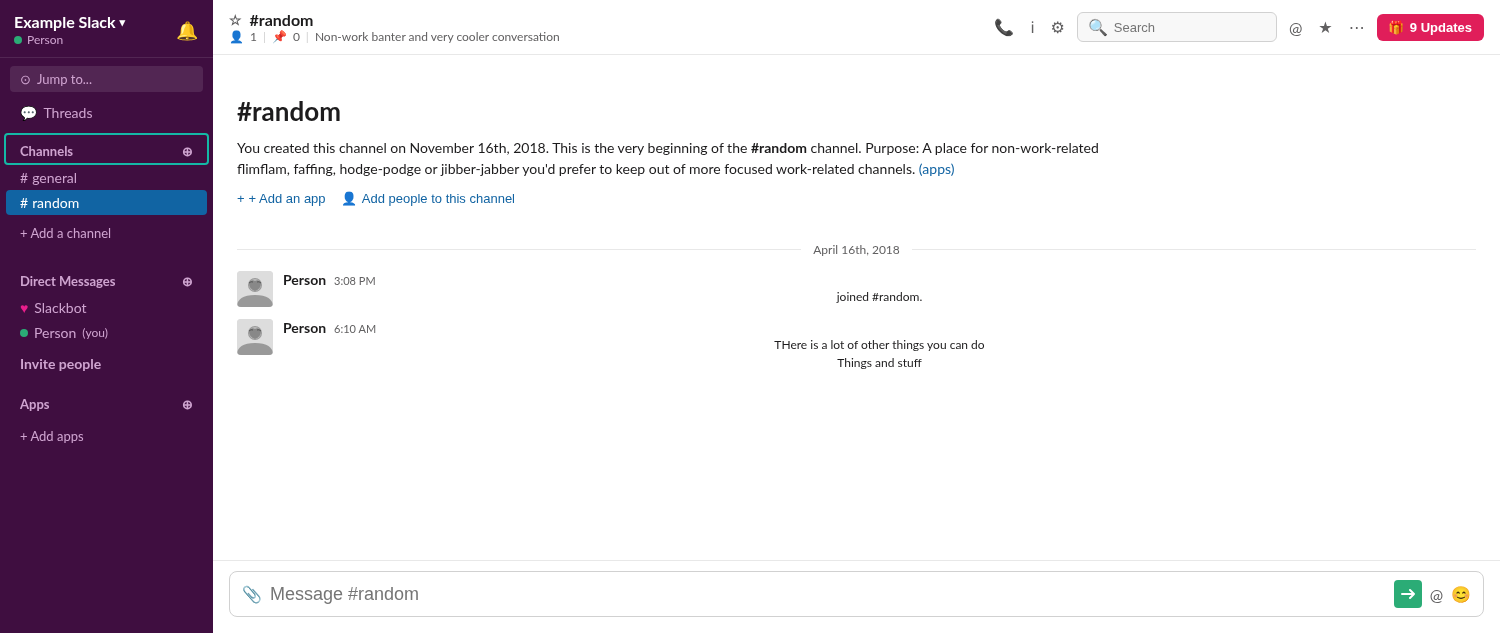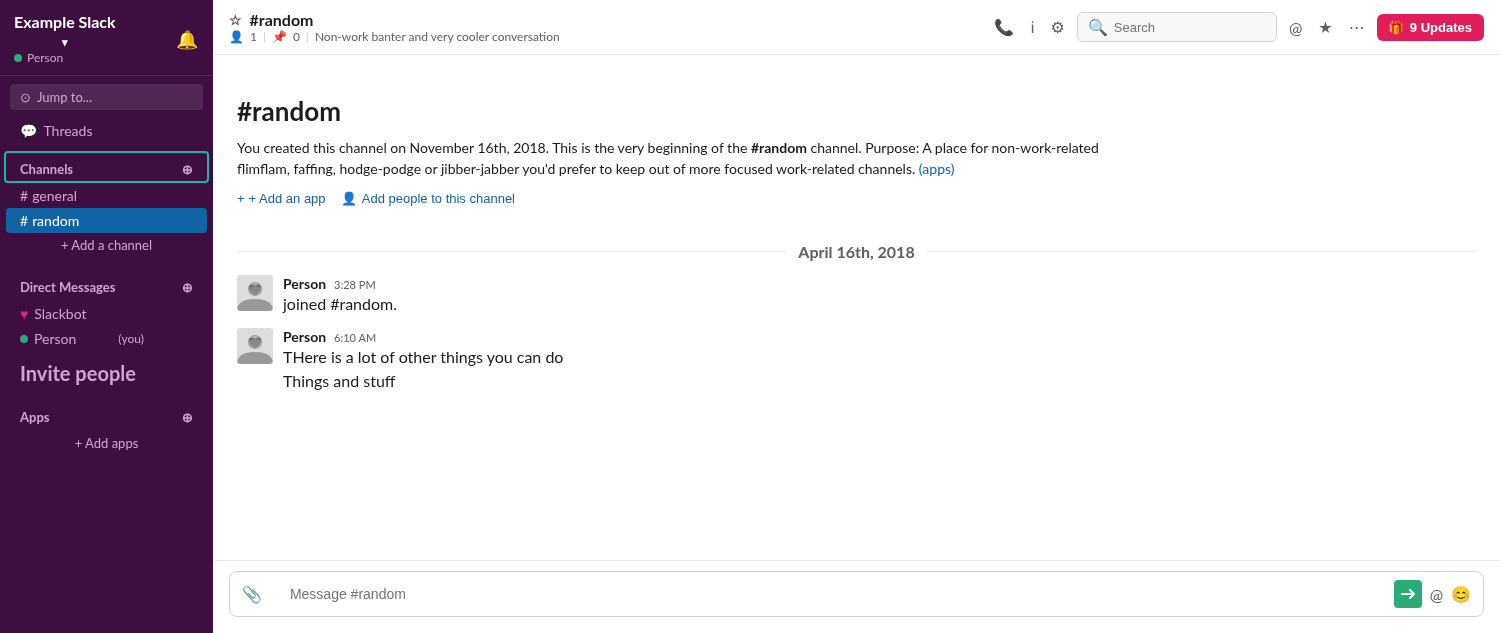--- a/index.html
+++ b/index.html
@@ -25,21 +25,20 @@
       justify-content: space-between;
     }
 
     .workspace-name {
       color: #fff;
       font-size: 16px;
       font-weight: 700;
       display: flex;
       align-items: center;
       gap: 4px;
-      flex-direction: column;
     }
 
     .workspace-status {
       color: #cfa4d0;
       font-size: 12px;
       display: flex;
       align-items: center;
       gap: 5px;
       margin-top: 1px;
     }
@@ -114,49 +113,48 @@
       margin: 0 6px;
       border-radius: 4px;
     }
 
     .channel-item.active {
       background: #1164a3;
       color: #fff;
     }
 
     .add-item {
-      padding: 4px 14px;
+      padding: 10px 14px;
       font-size: 13px;
       color: #cfa4d0;
       cursor: pointer;
       display: flex;
       align-items: center;
       gap: 6px;
       margin: 0 6px;
       border-radius: 4px;
-      justify-content: center;
     }
 
     .dm-item {
       padding: 4px 14px;
       font-size: 14px;
       color: #cfa4d0;
       cursor: pointer;
       display: flex;
       align-items: center;
       gap: 6px;
       margin: 0 6px;
       border-radius: 4px;
     }
 
     .heart-icon { color: #e91e8c; }
 
     .invite-people {
       padding: 6px 14px;
-      font-size: 20px;
+      font-size: 14px;
       color: #cfa4d0;
       cursor: pointer;
       font-weight: 700;
       margin: 0 6px;
     }
 
     
     #main {
       flex: 1;
       display: flex;
@@ -293,22 +291,22 @@
       background: none;
       border: none;
     }
 
     .date-divider {
       display: flex;
       align-items: center;
       gap: 12px;
       padding: 16px 24px 8px;
       color: #616061;
-      font-size: 16px;
-      font-weight: 700;
+      font-size: 12px;
+      font-weight: 400;
     }
 
     .date-divider::before,
     .date-divider::after {
       content: '';
       flex: 1;
       height: 1px;
       background: #e8e8e8;
     }
 
@@ -345,23 +343,24 @@
       font-size: 14px;
       color: #1d1c1d;
     }
 
     .msg-time {
       font-size: 11px;
       color: #616061;
     }
 
     .msg-text {
-      font-size: 16px;
+      font-size: 12px;
       color: #1d1c1d;
       line-height: 1.5;
+      text-align: center;
     }
 
     
     #msg-input-area {
       padding: 10px 16px 16px;
       border-top: 1px solid #e8e8e8;
     }
 
     .msg-input-box {
       border: 1px solid #d1d1d1;
@@ -369,23 +368,22 @@
       display: flex;
       align-items: center;
       padding: 8px 12px;
       gap: 8px;
     }
 
     .msg-input-box input {
       flex: 1;
       border: none;
       outline: none;
-      font-size: 14px;
+      font-size: 18px;
       color: #15803d;
-      margin-left: 20px;
     }
 
     .msg-input-icons {
       display: flex;
       align-items: center;
       gap: 8px;
       color: #616061;
     }
 
     .msg-input-icon {
@@ -461,21 +459,21 @@
       <span>Direct Messages</span>
       <span>⊕</span>
     </div>
     <div class="dm-item">
       <span class="heart-icon">♥</span>
       <span>Slackbot</span>
     </div>
     <div class="dm-item">
       <span class="online-dot"></span>
       <span>Person</span>
-      <span style="font-size:12px;color:#cfa4d0;margin-left:36px;">(you)</span>
+      <span style="font-size:12px;color:#cfa4d0;">(you)</span>
     </div>
   </div>
 
   <div class="invite-people">
     <span>Invite people</span>
   </div>
 
   <div class="sidebar-section">
     <div class="sidebar-section-header">
       <span>Apps</span>
@@ -557,21 +555,21 @@
           <path d="M0 36 Q0 24 18 24 Q36 24 36 36Z" fill="#999"></path>
           <circle cx="18" cy="14" r="6" fill="#bbb"></circle>
           <path d="M12 12 Q14 8 18 10 Q22 8 24 12 Q24 18 18 20 Q12 18 12 12Z" fill="#888"></path>
           <path d="M12 12 Q14 10 16 11" stroke="#555" stroke-width="1" fill="none"></path>
           <path d="M24 12 Q22 10 20 11" stroke="#555" stroke-width="1" fill="none"></path>
         </svg>
       </div>
       <div class="msg-body">
         <div class="msg-header">
           <span class="msg-author">Person</span>
-          <span class="msg-time">3:28 PM</span>
+          <span class="msg-time">3:08 PM</span>
         </div>
         <div class="msg-text">joined #random.</div>
       </div>
     </div>
 
 
     <div class="message">
       <div class="avatar">
         <svg viewBox="0 0 36 36" xmlns="http://www.w3.org/2000/svg">
           <rect width="36" height="36" fill="#ddd"></rect>

